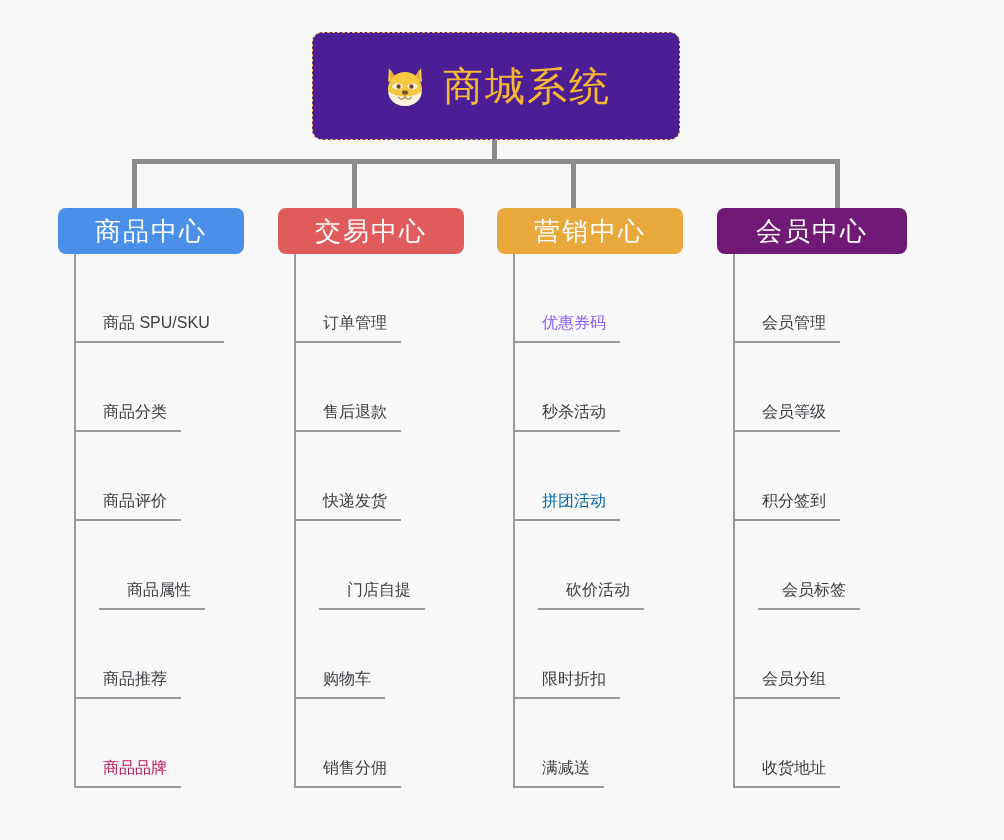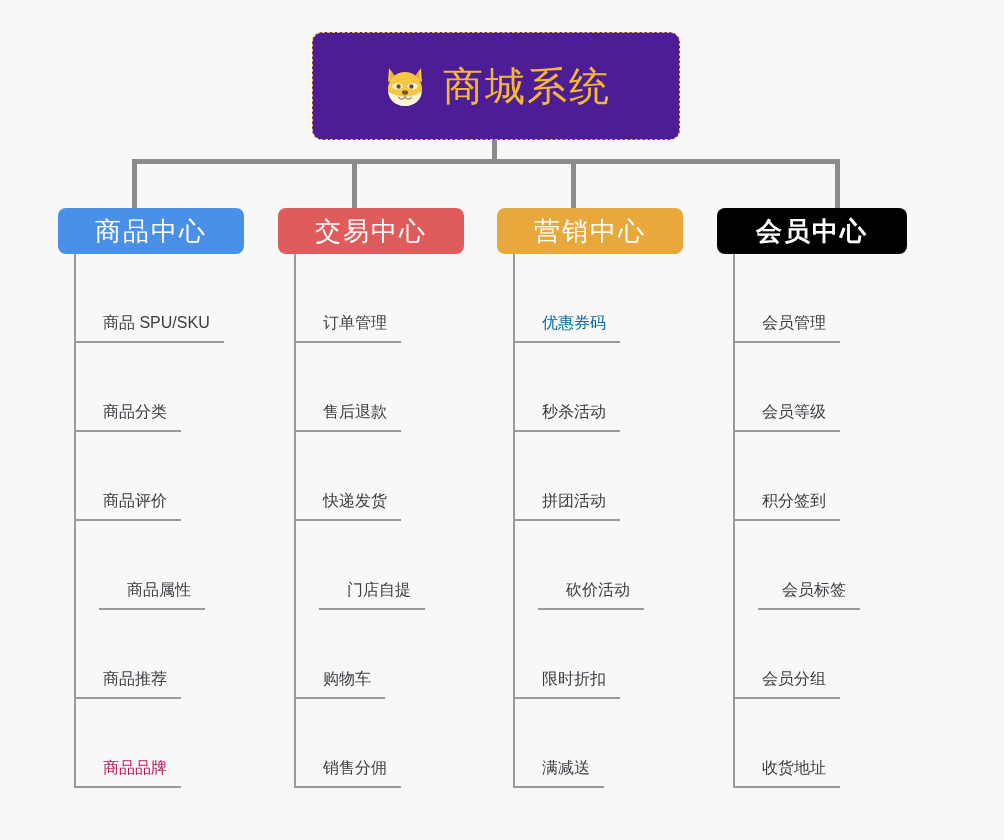--- a/index.html
+++ b/index.html
@@ -229,42 +229,42 @@
           <span class="leaf-inner" style="border-bottom-color: rgb(154, 154, 154); color: rgb(58, 61, 66); margin-top: 21px;">销售分佣</span>
         </div>
     </div>
   </div>
 
   <div class="column col2">
     <div class="cat-box" style="background: rgb(232, 168, 60);">营销中心</div>
     <div class="leaves">
       <div class="spine" style="background: rgb(154, 154, 154);"></div>
       <div class="leaf i0">
-          <span class="leaf-inner" style="border-bottom-color: rgb(154, 154, 154); color: #0369a1;">优惠券码</span>
+          <span class="leaf-inner" style="border-bottom-color: rgb(154, 154, 154); color: #8b5cf6;">优惠券码</span>
         </div>
       <div class="leaf i1">
           <span class="leaf-inner" style="border-bottom-color: rgb(154, 154, 154); color: rgb(58, 61, 66);">秒杀活动</span>
         </div>
       <div class="leaf i2">
-          <span class="leaf-inner" style="border-bottom-color: rgb(154, 154, 154); color: #404040;">拼团活动</span>
+          <span class="leaf-inner" style="border-bottom-color: rgb(154, 154, 154); color: #0369a1;">拼团活动</span>
         </div>
       <div class="leaf i3">
           <span class="leaf-inner" style="border-bottom-color: rgb(154, 154, 154); color: rgb(58, 61, 66);">砍价活动</span>
         </div>
       <div class="leaf i4">
           <span class="leaf-inner" style="border-bottom-color: rgb(154, 154, 154); color: rgb(58, 61, 66);">限时折扣</span>
         </div>
       <div class="leaf i5">
           <span class="leaf-inner" style="border-bottom-color: rgb(154, 154, 154); color: rgb(58, 61, 66);">满减送</span>
         </div>
     </div>
   </div>
 
   <div class="column col3">
-    <div class="cat-box" style="background: #000000; font-weight: bold;">会员中心</div>
+    <div class="cat-box" style="background: #701a75;">会员中心</div>
     <div class="leaves">
       <div class="spine" style="background: rgb(154, 154, 154);"></div>
       <div class="leaf i0">
           <span class="leaf-inner" style="border-bottom-color: rgb(154, 154, 154); color: rgb(58, 61, 66);">会员管理</span>
         </div>
       <div class="leaf i1">
           <span class="leaf-inner" style="border-bottom-color: rgb(154, 154, 154); color: rgb(58, 61, 66);">会员等级</span>
         </div>
       <div class="leaf i2">
           <span class="leaf-inner" style="border-bottom-color: rgb(154, 154, 154); color: rgb(58, 61, 66);">积分签到</span>

